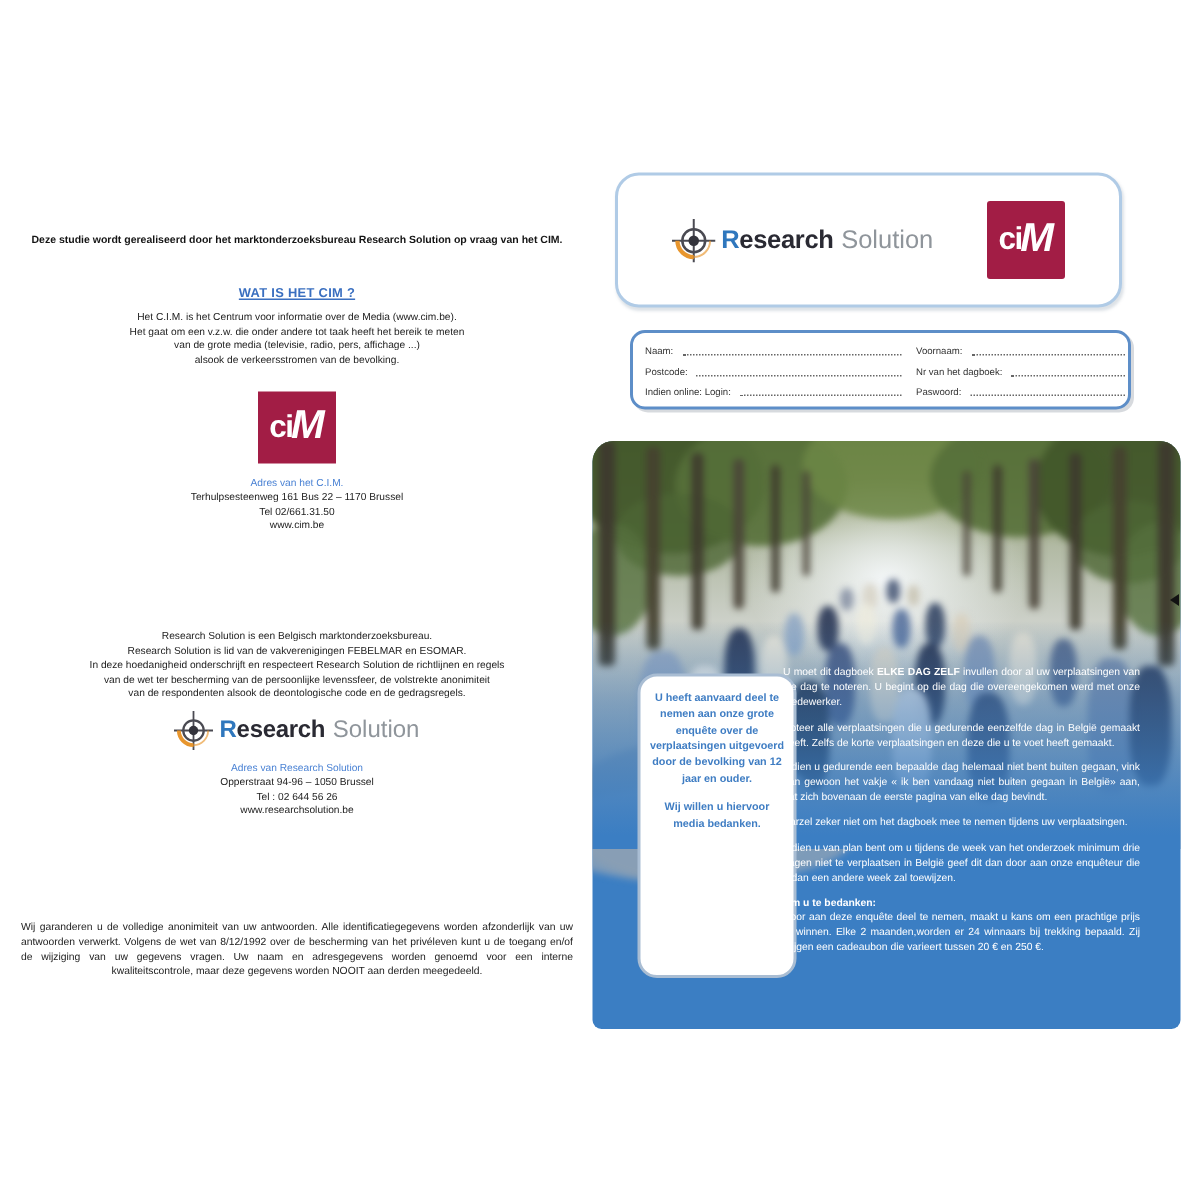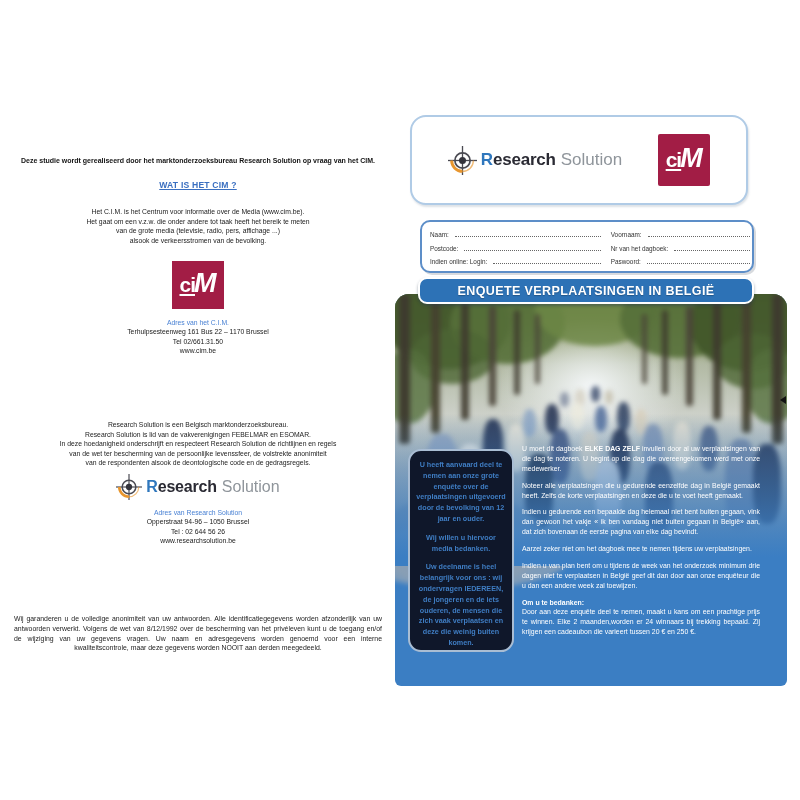--- a/index.html
+++ b/index.html
@@ -7,29 +7,29 @@
     width:800px;height:800px;position:relative;background:#ffffff;
     font-family:"Liberation Sans","DejaVu Sans",sans-serif;
     -webkit-font-smoothing:antialiased;overflow:hidden;
   }
   
   .lp{position:absolute;left:12px;top:150px;width:372px;height:530px;}
   .lp-intro{position:absolute;top:6px;left:0;right:0;text-align:center;
     font-size:7px;font-weight:700;color:#141414;line-height:9px;}
   .sec-heading{position:absolute;left:0;right:0;text-align:center;
     font-size:8.6px;font-weight:700;color:#3a6fc0;text-decoration:underline;letter-spacing:.2px;}
-  .lp-h1{top:30px;}
+  .lp-h1{top:40px;}
   .lp-h2{top:253px;}
   .cpar{position:absolute;left:0;right:0;text-align:center;color:#222;}
   .cpar div{font-size:6.8px;line-height:9.5px;}
   .lp-para1{top:57px;}
   .lp-para2{top:270px;}
   .cim-square{background:#a21d45;color:#fff;display:flex;align-items:center;
     justify-content:center;font-weight:700;}
-  .cim-square .ci{font-size:21px;letter-spacing:-1px;text-decoration:underline;}
+  .cim-square .ci{font-size:21px;letter-spacing:-1px;}
   .cim-square .m{font-size:27px;font-style:italic;margin-left:-1px;margin-top:-4px;}
   .cim-block{position:absolute;top:111px;left:0;right:0;display:flex;justify-content:center;}
   .cim-block .cim-square{width:52px;height:48px;}
   .addr{position:absolute;left:0;right:0;text-align:center;}
   .addr .addr-title{font-size:6.8px;color:#4a82d4;line-height:9.4px;}
   .addr div{font-size:6.8px;color:#222;line-height:9.4px;}
   .addr1{top:168px;}
   .addr2{top:358px;}
   .rs-logo{display:flex;align-items:center;justify-content:center;}
   .rs-logo-left{position:absolute;top:324px;left:0;right:0;}
@@ -64,22 +64,22 @@
   .panel{position:absolute;left:0;top:184px;width:392px;height:392px;
     background:#3b7ec3;border-radius:14px 14px 6px 6px;overflow:hidden;}
   .photo{position:absolute;top:0;left:0;width:392px;height:272px;
     background:
       radial-gradient(ellipse 130px 95px at 50% 34%, rgba(246,249,251,.95), rgba(246,249,251,0) 72%),
       linear-gradient(180deg,#66793f 0%,#84925d 11%,#b2baa4 26%,#ccd0c8 44%,#a7b2b8 64%,#7e94a8 100%);}
   .blobs{position:absolute;inset:0;filter:blur(2.5px);}
   .blobs div{position:absolute;}
   .fade{position:absolute;left:0;right:0;top:120px;height:152px;
     background:linear-gradient(180deg,rgba(59,126,195,0) 0%,rgba(59,126,195,.55) 55%,#3b7ec3 94%);}
-  .white-box{position:absolute;left:13px;top:155px;width:92px;height:181px;
-    background:#0f172a;border:2px solid #a9bdd3;border-radius:13px;
+  .white-box{position:absolute;left:30px;top:155px;width:92px;height:181px;
+    background:#ffffff;border:2px solid #a9bdd3;border-radius:13px;
     padding:9px 5px;color:#3f7dc3;font-size:7.2px;font-weight:600;
     text-align:center;line-height:1.5;z-index:3;}
   .white-box p{margin:0 0 8px 0;}
   .white-box .bold{font-weight:800;}
   .body-col{position:absolute;left:127px;top:150px;width:238px;z-index:3;
     color:#fff;font-size:6.9px;line-height:1.43;text-align:justify;font-weight:500;}
   .body-col p{margin:0 0 7px 0;}
   .body-col .bold{font-weight:800;}
   .thanks-heading{font-weight:800;margin-bottom:0 !important;}
   .edge-marker{position:absolute;left:780px;top:396px;width:0;height:0;
@@ -190,21 +190,20 @@
         <span class="flabel">Nr van het dagboek:</span>
         <span class="dots"></span>
       </div>
       <div class="frow">
         <span class="flabel">Paswoord:</span>
         <span class="dots"></span>
       </div>
     </div>
   </div>
 
-  <div class="banner">ENQUETE VERPLAATSINGEN IN BELGIË</div>
 
   <div class="panel">
     <div class="photo">
       <div class="blobs" id="blobs">
           <div style="left: -10px; top: -20px; width: 125px; height: 95px; background: rgb(66, 87, 43); border-radius: 50%; opacity: 0.95;"></div>
           <div style="left: 55px; top: -12px; width: 115px; height: 82px; background: rgb(86, 112, 58); border-radius: 50%; opacity: 0.9;"></div>
           <div style="left: 140px; top: -20px; width: 120px; height: 72px; background: rgb(109, 135, 71); border-radius: 50%; opacity: 0.85;"></div>
           <div style="left: 225px; top: -14px; width: 120px; height: 78px; background: rgb(86, 112, 58); border-radius: 50%; opacity: 0.9;"></div>
           <div style="left: 295px; top: -18px; width: 115px; height: 95px; background: rgb(66, 87, 43); border-radius: 50%; opacity: 0.95;"></div>
           <div style="left: 15px; top: 35px; width: 85px; height: 55px; background: rgb(78, 102, 53); border-radius: 50%; opacity: 0.8;"></div>
@@ -250,21 +249,20 @@
           <div style="left: 250px; top: 168px; width: 28px; height: 72px; background: rgb(58, 76, 110); border-radius: 40%; opacity: 0.95;"></div>
           <div style="left: -20px; top: 200px; width: 170px; height: 95px; background: rgb(126, 147, 168); border-radius: 50%; opacity: 0.85;"></div>
           <div style="left: -35px; top: 230px; width: 210px; height: 65px; background: rgb(143, 163, 182); border-radius: 50%; opacity: 0.8;"></div>
         </div>
       <div class="fade"></div>
     </div>
 
     <div class="white-box">
       <p>U heeft aanvaard deel te nemen aan onze grote enquête over de verplaatsingen uitgevoerd door de bevolking van 12 jaar en ouder.</p>
       <p class="bold">Wij willen u hiervoor media bedanken.</p>
-      <p><span>Uw deelname is heel belangrijk voor ons : wij ondervragen </span><span class="bold">IEDEREEN,</span><span> de jongeren en de iets ouderen, de mensen die zich vaak verplaatsen en deze die weinig buiten komen.</span></p>
     </div>
 
     <div class="body-col">
       <p><span>U moet dit dagboek </span><span class="bold">ELKE DAG ZELF</span><span> invullen door al uw verplaatsingen van die dag te noteren. U begint op die dag die overeengekomen werd met onze medewerker.</span></p>
       <p>Noteer alle verplaatsingen die u gedurende eenzelfde dag in België gemaakt heeft. Zelfs de korte verplaatsingen en deze die u te voet heeft gemaakt.</p>
       <p>Indien u gedurende een bepaalde dag helemaal niet bent buiten gegaan, vink dan gewoon het vakje « ik ben vandaag niet buiten gegaan in België» aan, dat zich bovenaan de eerste pagina van elke dag bevindt.</p>
       <p>Aarzel zeker niet om het dagboek mee te nemen tijdens uw verplaatsingen.</p>
       <p>Indien u van plan bent om u tijdens de week van het onderzoek  minimum drie dagen niet te verplaatsen in België geef dit dan door aan onze enquêteur die u dan een andere week zal toewijzen.</p>
       <p class="thanks-heading">Om u te bedanken:</p>
       <p>Door aan deze enquête deel te nemen, maakt u kans om een prachtige prijs te winnen. Elke 2 maanden,worden er 24 winnaars bij trekking bepaald. Zij krijgen een cadeaubon die varieert tussen 20 € en 250 €.</p>

